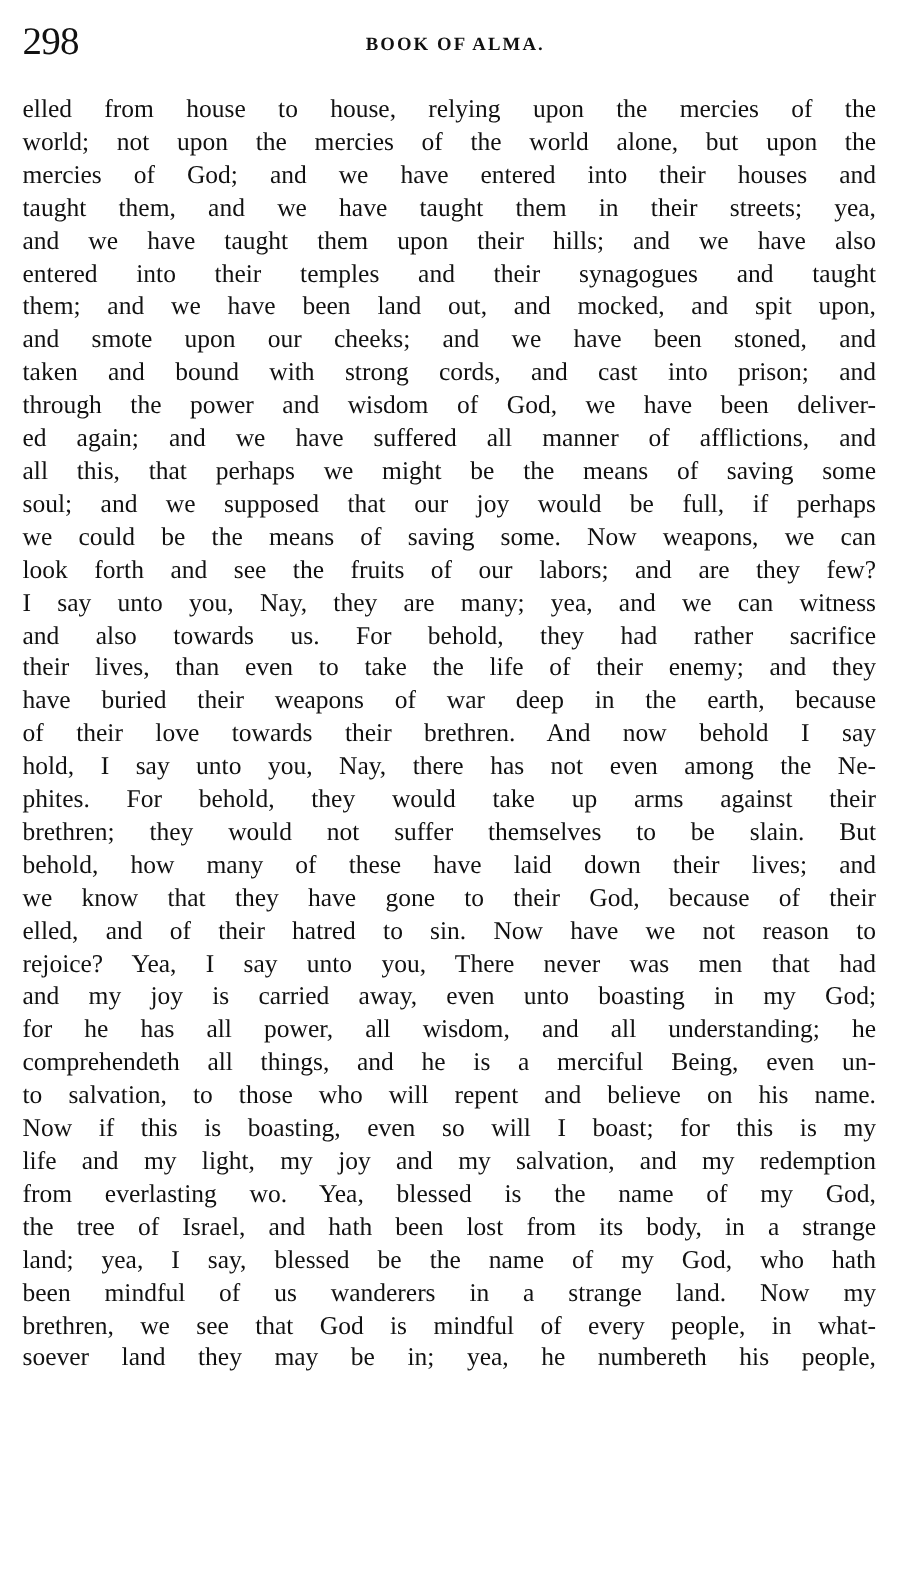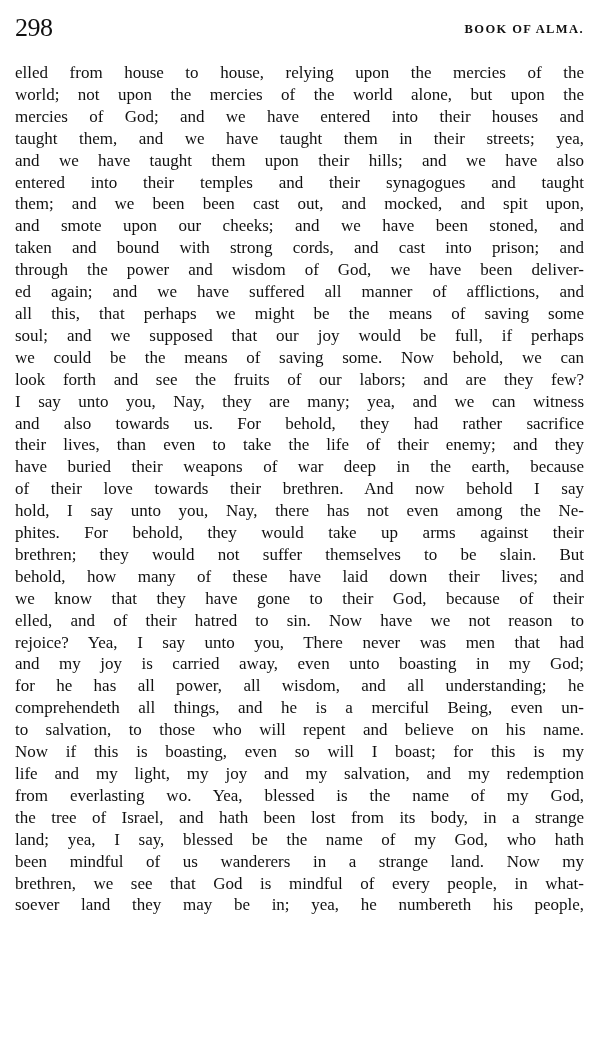--- a/index.html
+++ b/index.html
@@ -28,21 +28,21 @@
       top: 0;
       font-size: 26px;
       line-height: 24px;
       letter-spacing: -0.5px;
     }
     .running-title {
       position: absolute;
       left: 0;
       right: 0;
       top: 3px;
-      text-align: right;
+      text-align: center;
       font-size: 12.5px;
       font-weight: bold;
       letter-spacing: 1.4px;
       line-height: 20px;
       padding-left: 8px;
     }
     .body-text {
       position: absolute;
       top: 62px;
       left: 15px;
@@ -70,28 +70,28 @@
   <span class="running-title">BOOK OF ALMA.</span>
 </div>
 
 <div class="body-text">
   <span class="line">elled from house to house, relying upon the mercies of the</span>
   <span class="line">world; not upon the mercies of the world alone, but upon the</span>
   <span class="line">mercies of God; and we have entered into their houses and</span>
   <span class="line">taught them, and we have taught them in their streets; yea,</span>
   <span class="line">and we have taught them upon their hills; and we have also</span>
   <span class="line">entered into their temples and their synagogues and taught</span>
-  <span class="line">them; and we been been cast out, and mocked, and spit upon,</span>
+  <span class="line">them; and we have been land out, and mocked, and spit upon,</span>
   <span class="line">and smote upon our cheeks; and we have been stoned, and</span>
   <span class="line">taken and bound with strong cords, and cast into prison; and</span>
   <span class="line">through the power and wisdom of God, we have been deliver-</span>
   <span class="line">ed again; and we have suffered all manner of afflictions, and</span>
   <span class="line">all this, that perhaps we might be the means of saving some</span>
   <span class="line">soul; and we supposed that our joy would be full, if perhaps</span>
-  <span class="line">we could be the means of saving some.   Now behold, we can</span>
+  <span class="line">we could be the means of saving some.   Now weapons, we can</span>
   <span class="line">look forth and see the fruits of our labors; and are they few?</span>
   <span class="line">I say unto you, Nay, they are many; yea, and we can witness</span>
   <span class="line">and also towards us.   For behold, they had rather sacrifice</span>
   <span class="line">their lives, than even to take the life of their enemy; and they</span>
   <span class="line">have buried their weapons of war deep in the earth, because</span>
   <span class="line">of their love towards their brethren.   And now behold I say</span>
   <span class="line">hold, I say unto you, Nay, there has not even among the Ne-</span>
   <span class="line">phites.   For behold, they would take up arms against their</span>
   <span class="line">brethren; they would not suffer themselves to be slain.   But</span>
   <span class="line">behold, how many of these have laid down their lives; and</span>

